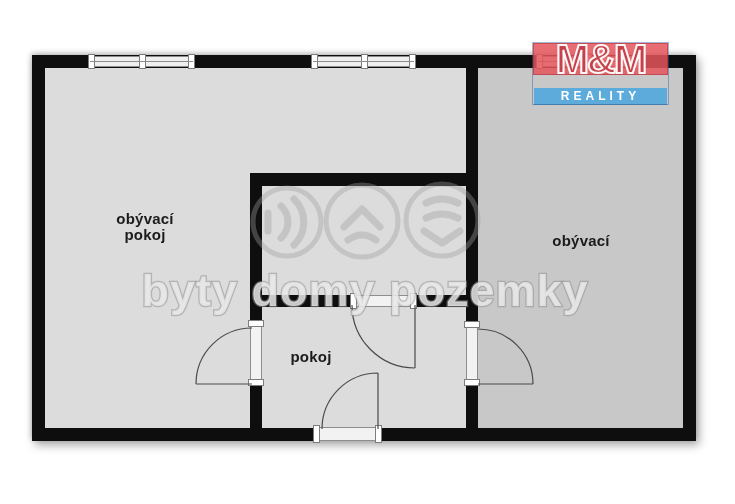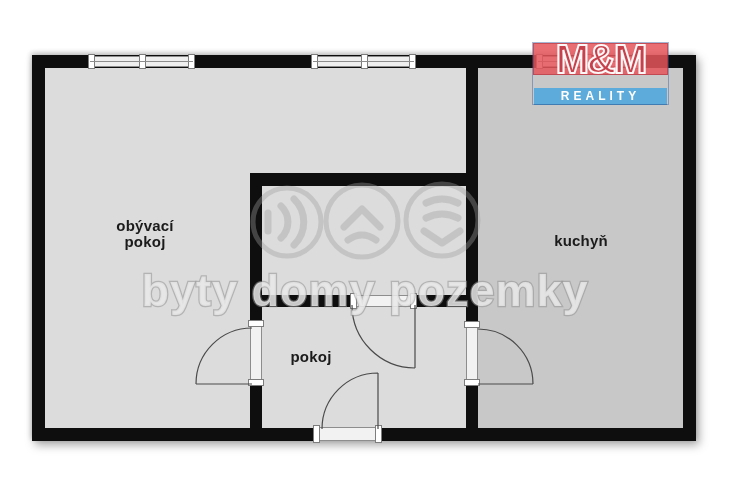--- a/index.html
+++ b/index.html
@@ -110,22 +110,22 @@
       <path d="M 294 199 A 32 32 0 0 1 294 245"></path>
       <path d="M 344 227 L 362 209 L 380 227"></path>
       <path d="M 348 240 Q 362 230 376 240"></path>
       <path d="M 426 203 Q 442 195 458 203"></path>
       <path d="M 426 218 Q 442 210 458 218"></path>
       <path d="M 424 231 L 442 243 L 460 231"></path>
     </g>
     <text x="365" y="306" text-anchor="middle" font-family="Liberation Sans, DejaVu Sans, sans-serif" font-weight="bold" font-size="45" fill="rgba(233,233,233,0.85)" stroke="rgba(145,145,145,0.55)" stroke-width="2.5" style="paint-order:stroke;" letter-spacing="1">byty domy pozemky</text>
   </svg>
 
-  <div class="room-label" style="left:105px;top:218px;width:80px;">obývací pokoj</div>
-  <div class="room-label" style="left:531px;top:233px;width:100px;">kuchyň</div>
+  <div class="room-label" style="left:105px;top:211px;width:80px;">obývací pokoj</div>
+  <div class="room-label" style="left:531px;top:233px;width:100px;">obývací</div>
   <div class="room-label" style="left:261px;top:349px;width:100px;">pokoj</div>
 
   <div id="logo" class="abs">
     <div id="logo-red">
       <span>M&amp;M</span>
     </div>
     <div id="logo-blue">
       <span>REALITY</span>
     </div>
   </div>

